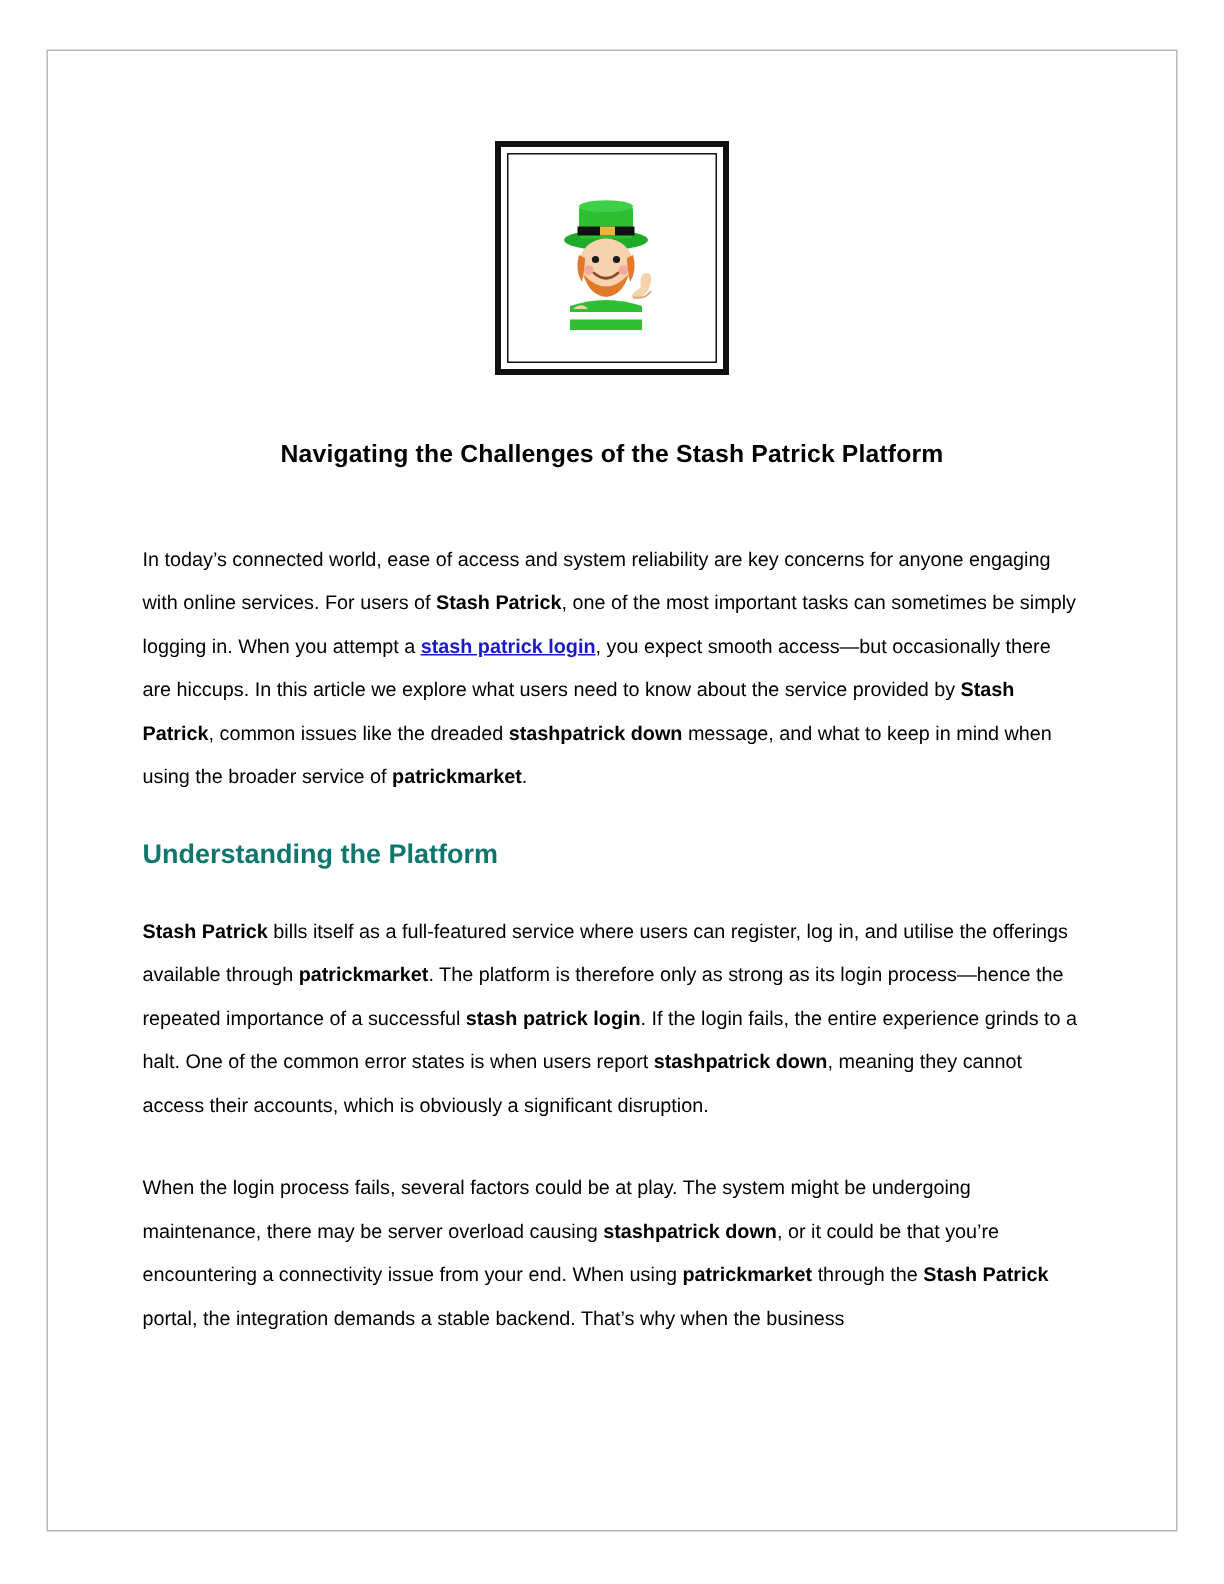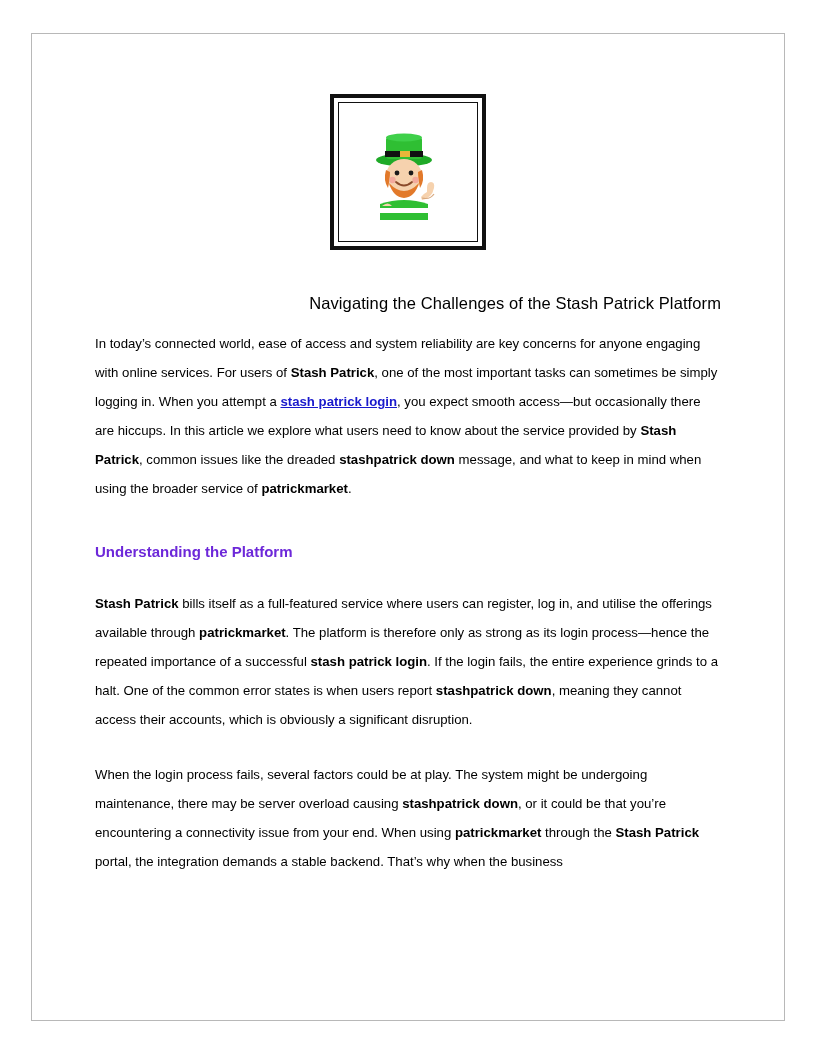--- a/index.html
+++ b/index.html
@@ -58,42 +58,42 @@
     justify-content: center;
     background: #ffffff;
   }
   .leprechaun {
     width: 104px;
     height: 104px;
     display: block;
   }
   h1.doc-title {
     font-size: 16.5px;
-    font-weight: normal;
-    text-align: right;
+    font-weight: bold;
+    text-align: center;
     margin: 44px 0 0 0;
     letter-spacing: 0.1px;
     color: #000000;
   }
   p.para {
     font-size: 13.2px;
     line-height: 29px;
     margin: 26px 0 0 0;
     text-align: left;
     color: #000000;
   }
   p.first-para {
-    margin-top: 16px;
+    margin-top: 45px;
   }
   h2.section {
-    font-size: 15px;
+    font-size: 18px;
     font-weight: bold;
-    margin: 38px 0 0 0;
+    margin: 26px 0 0 0;
     line-height: 22px;
-    color: #6d28d9;
+    color: #0f766e;
   }
   .b { font-weight: bold; }
   a.inline-link {
     color: #1919cc;
     font-weight: bold;
     text-decoration: underline;
   }
 </style>
 </head>
 <body>

